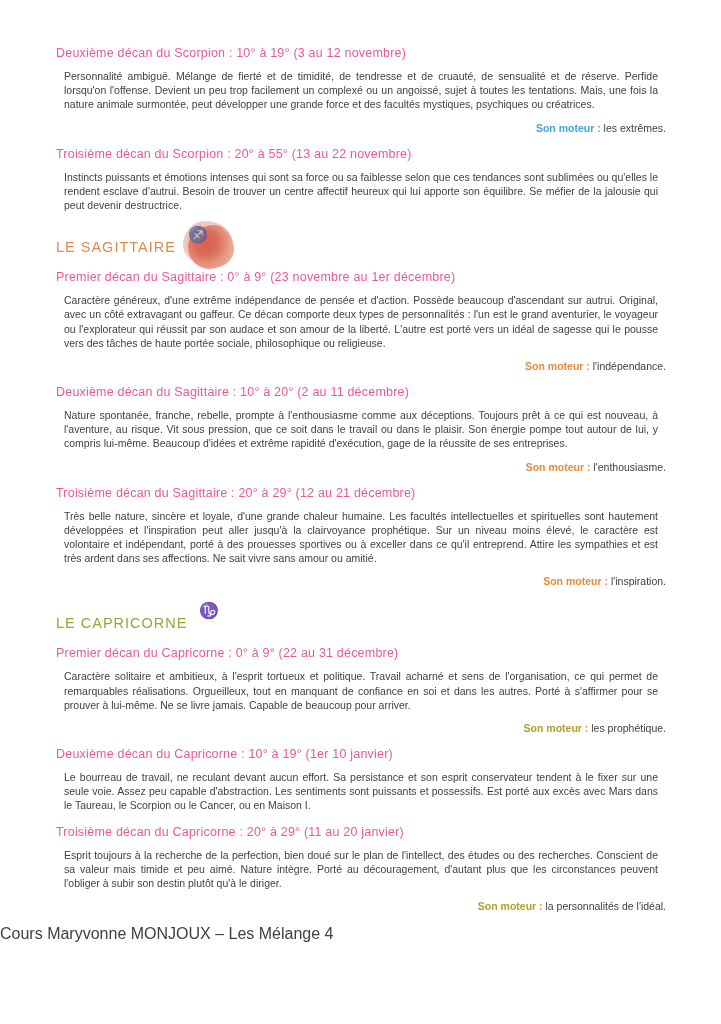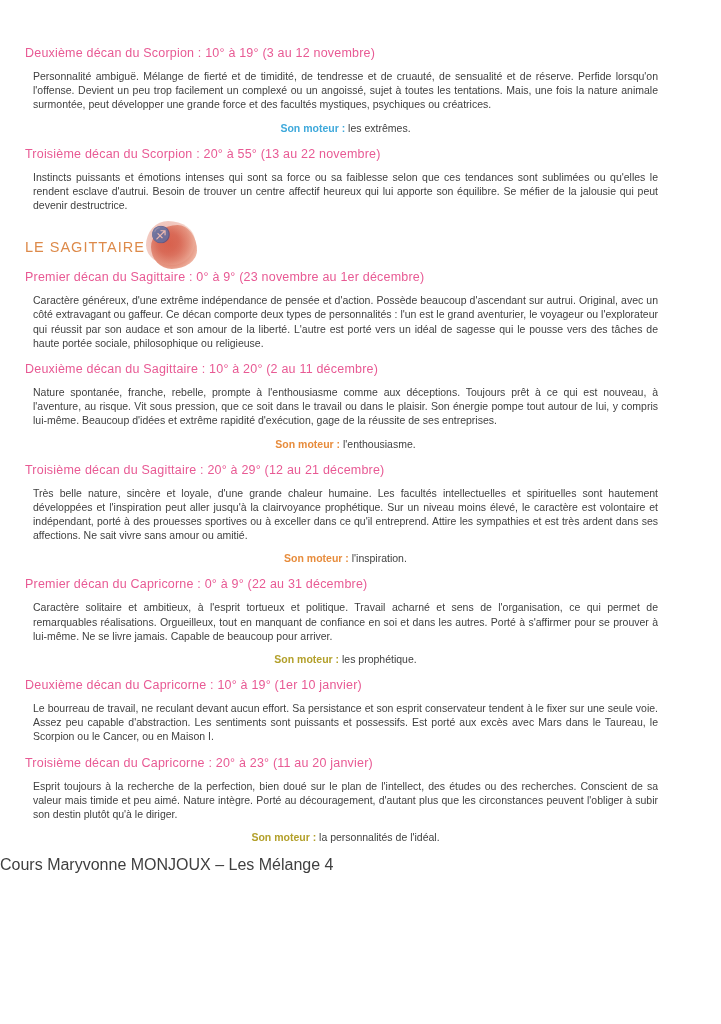--- a/index.html
+++ b/index.html
@@ -11,46 +11,46 @@
     --moteur_olive:#b3a02b;
     --body_text:#3f3f3f;
   }
   html,body{margin:0;padding:0;background:#ffffff;}
   .page{
     width:721px;height:1024px;position:relative;overflow:hidden;
     background:#ffffff;
     font-family:"Liberation Sans", sans-serif;
     color:var(--body_text);
   }
-  .content{padding:46px 55px 0 25px;}
+  .content{padding:46px 55px 0 56px;}
   .decan{margin-bottom:12px;}
   .decan-heading{
     margin:0 0 2px 0;
     font-size:12.5px;line-height:15px;font-weight:normal;
     color:var(--heading_pink);
     letter-spacing:0.2px;
   }
   .decan-body{
     margin:8px;
     font-size:10.5px;line-height:14.2px;
     text-align:justify;
     color:var(--body_text);
   }
   .moteur{
     margin:9px 0 0 0;
-    text-align:center;
+    text-align:right;
     font-size:10.5px;line-height:14px;
   }
   .moteur-label{font-weight:bold;}
   .g-scorpion .moteur-label{color:var(--moteur_blue);}
   .g-sagittaire .moteur-label{color:var(--moteur_orange);}
   .g-capricorne .moteur-label{color:var(--moteur_olive);}
 
   .sign-header{
-    display:flex;align-items:center;gap:6px;
+    display:flex;align-items:center;gap:12px;
     margin:12px 0 0 0;height:46px;
   }
   .sign-title{
     font-size:14.5px;letter-spacing:1px;font-weight:normal;
   }
   .sign-title.sag{color:var(--sagittaire_orange);}
   .sign-title.cap{color:var(--capricorne_olive);}
   .sign-icon{
     width:46px;height:44px;position:relative;flex:0 0 auto;
     border-radius:58% 42% 55% 45% / 50% 58% 42% 50%;
@@ -104,48 +104,53 @@
     </section>
 
     <div class="sign-header">
       <span class="sign-title sag">LE SAGITTAIRE</span>
       <span class="sign-icon sag-icon"><span class="sign-glyph">♐</span></span>
     </div>
 
     <section class="decan g-sagittaire">
       <h3 class="decan-heading">Premier décan du Sagittaire : 0° à 9° (23 novembre au 1er décembre)</h3>
       <p class="decan-body">Caractère généreux, d'une extrême indépendance de pensée et d'action. Possède beaucoup d'ascendant sur autrui. Original, avec un côté extravagant ou gaffeur. Ce décan comporte deux types de personnalités : l'un est le grand aventurier, le voyageur ou l'explorateur qui réussit par son audace et son amour de la liberté. L'autre est porté vers un idéal de sagesse qui le pousse vers des tâches de haute portée sociale, philosophique ou religieuse.</p>
+      <p class="moteur"><span class="moteur-label">Son moteur :</span> <span class="moteur-value">l'indépendance.</span></p>
     </section>
 
     <section class="decan g-sagittaire">
       <h3 class="decan-heading">Deuxième décan du Sagittaire : 10° à 20° (2 au 11 décembre)</h3>
       <p class="decan-body">Nature spontanée, franche, rebelle, prompte à l'enthousiasme comme aux déceptions. Toujours prêt à ce qui est nouveau, à l'aventure, au risque. Vit sous pression, que ce soit dans le travail ou dans le plaisir. Son énergie pompe tout autour de lui, y compris lui-même. Beaucoup d'idées et extrême rapidité d'exécution, gage de la réussite de ses entreprises.</p>
       <p class="moteur"><span class="moteur-label">Son moteur :</span> <span class="moteur-value">l'enthousiasme.</span></p>
     </section>
 
     <section class="decan g-sagittaire">
       <h3 class="decan-heading">Troisième décan du Sagittaire : 20° à 29° (12 au 21 décembre)</h3>
       <p class="decan-body">Très belle nature, sincère et loyale, d'une grande chaleur humaine. Les facultés intellectuelles et spirituelles sont hautement développées et l'inspiration peut aller jusqu'à la clairvoyance prophétique. Sur un niveau moins élevé, le caractère est volontaire et indépendant, porté à des prouesses sportives ou à exceller dans ce qu'il entreprend. Attire les sympathies et est très ardent dans ses affections. Ne sait vivre sans amour ou amitié.</p>
       <p class="moteur"><span class="moteur-label">Son moteur :</span> <span class="moteur-value">l'inspiration.</span></p>
     </section>
 
+    <div class="sign-header">
+      <span class="sign-title cap">LE CAPRICORNE</span>
+      <span class="sign-icon cap-icon"><span class="sign-glyph">♑</span></span>
+    </div>
 
     <section class="decan g-capricorne">
       <h3 class="decan-heading">Premier décan du Capricorne : 0° à 9° (22 au 31 décembre)</h3>
       <p class="decan-body">Caractère solitaire et ambitieux, à l'esprit tortueux et politique. Travail acharné et sens de l'organisation, ce qui permet de remarquables réalisations. Orgueilleux, tout en manquant de confiance en soi et dans les autres. Porté à s'affirmer pour se prouver à lui-même. Ne se livre jamais. Capable de beaucoup pour arriver.</p>
       <p class="moteur"><span class="moteur-label">Son moteur :</span> <span class="moteur-value">les prophétique.</span></p>
     </section>
 
     <section class="decan g-capricorne">
       <h3 class="decan-heading">Deuxième décan du Capricorne : 10° à 19° (1er 10 janvier)</h3>
       <p class="decan-body">Le bourreau de travail, ne reculant devant aucun effort. Sa persistance et son esprit conservateur tendent à le fixer sur une seule voie. Assez peu capable d'abstraction. Les sentiments sont puissants et possessifs. Est porté aux excès avec Mars dans le Taureau, le Scorpion ou le Cancer, ou en Maison I.</p>
     </section>
 
     <section class="decan g-capricorne">
-      <h3 class="decan-heading">Troisième décan du Capricorne : 20° à 23° (11 au 20 janvier)</h3>
+      <h3 class="decan-heading">Troisième décan du Capricorne : 20° à 29° (11 au 20 janvier)</h3>
       <p class="decan-body">Esprit toujours à la recherche de la perfection, bien doué sur le plan de l'intellect, des études ou des recherches. Conscient de sa valeur mais timide et peu aimé. Nature intègre. Porté au découragement, d'autant plus que les circonstances peuvent l'obliger à subir son destin plutôt qu'à le diriger.</p>
       <p class="moteur"><span class="moteur-label">Son moteur :</span> <span class="moteur-value">la personnalités de l'idéal.</span></p>
     </section>
 
   </div>
 
   <div class="footer">
     <span class="footer-credit">Cours Maryvonne MONJOUX – Les Mélange</span>
     <span class="footer-page">4</span>
   </div>

